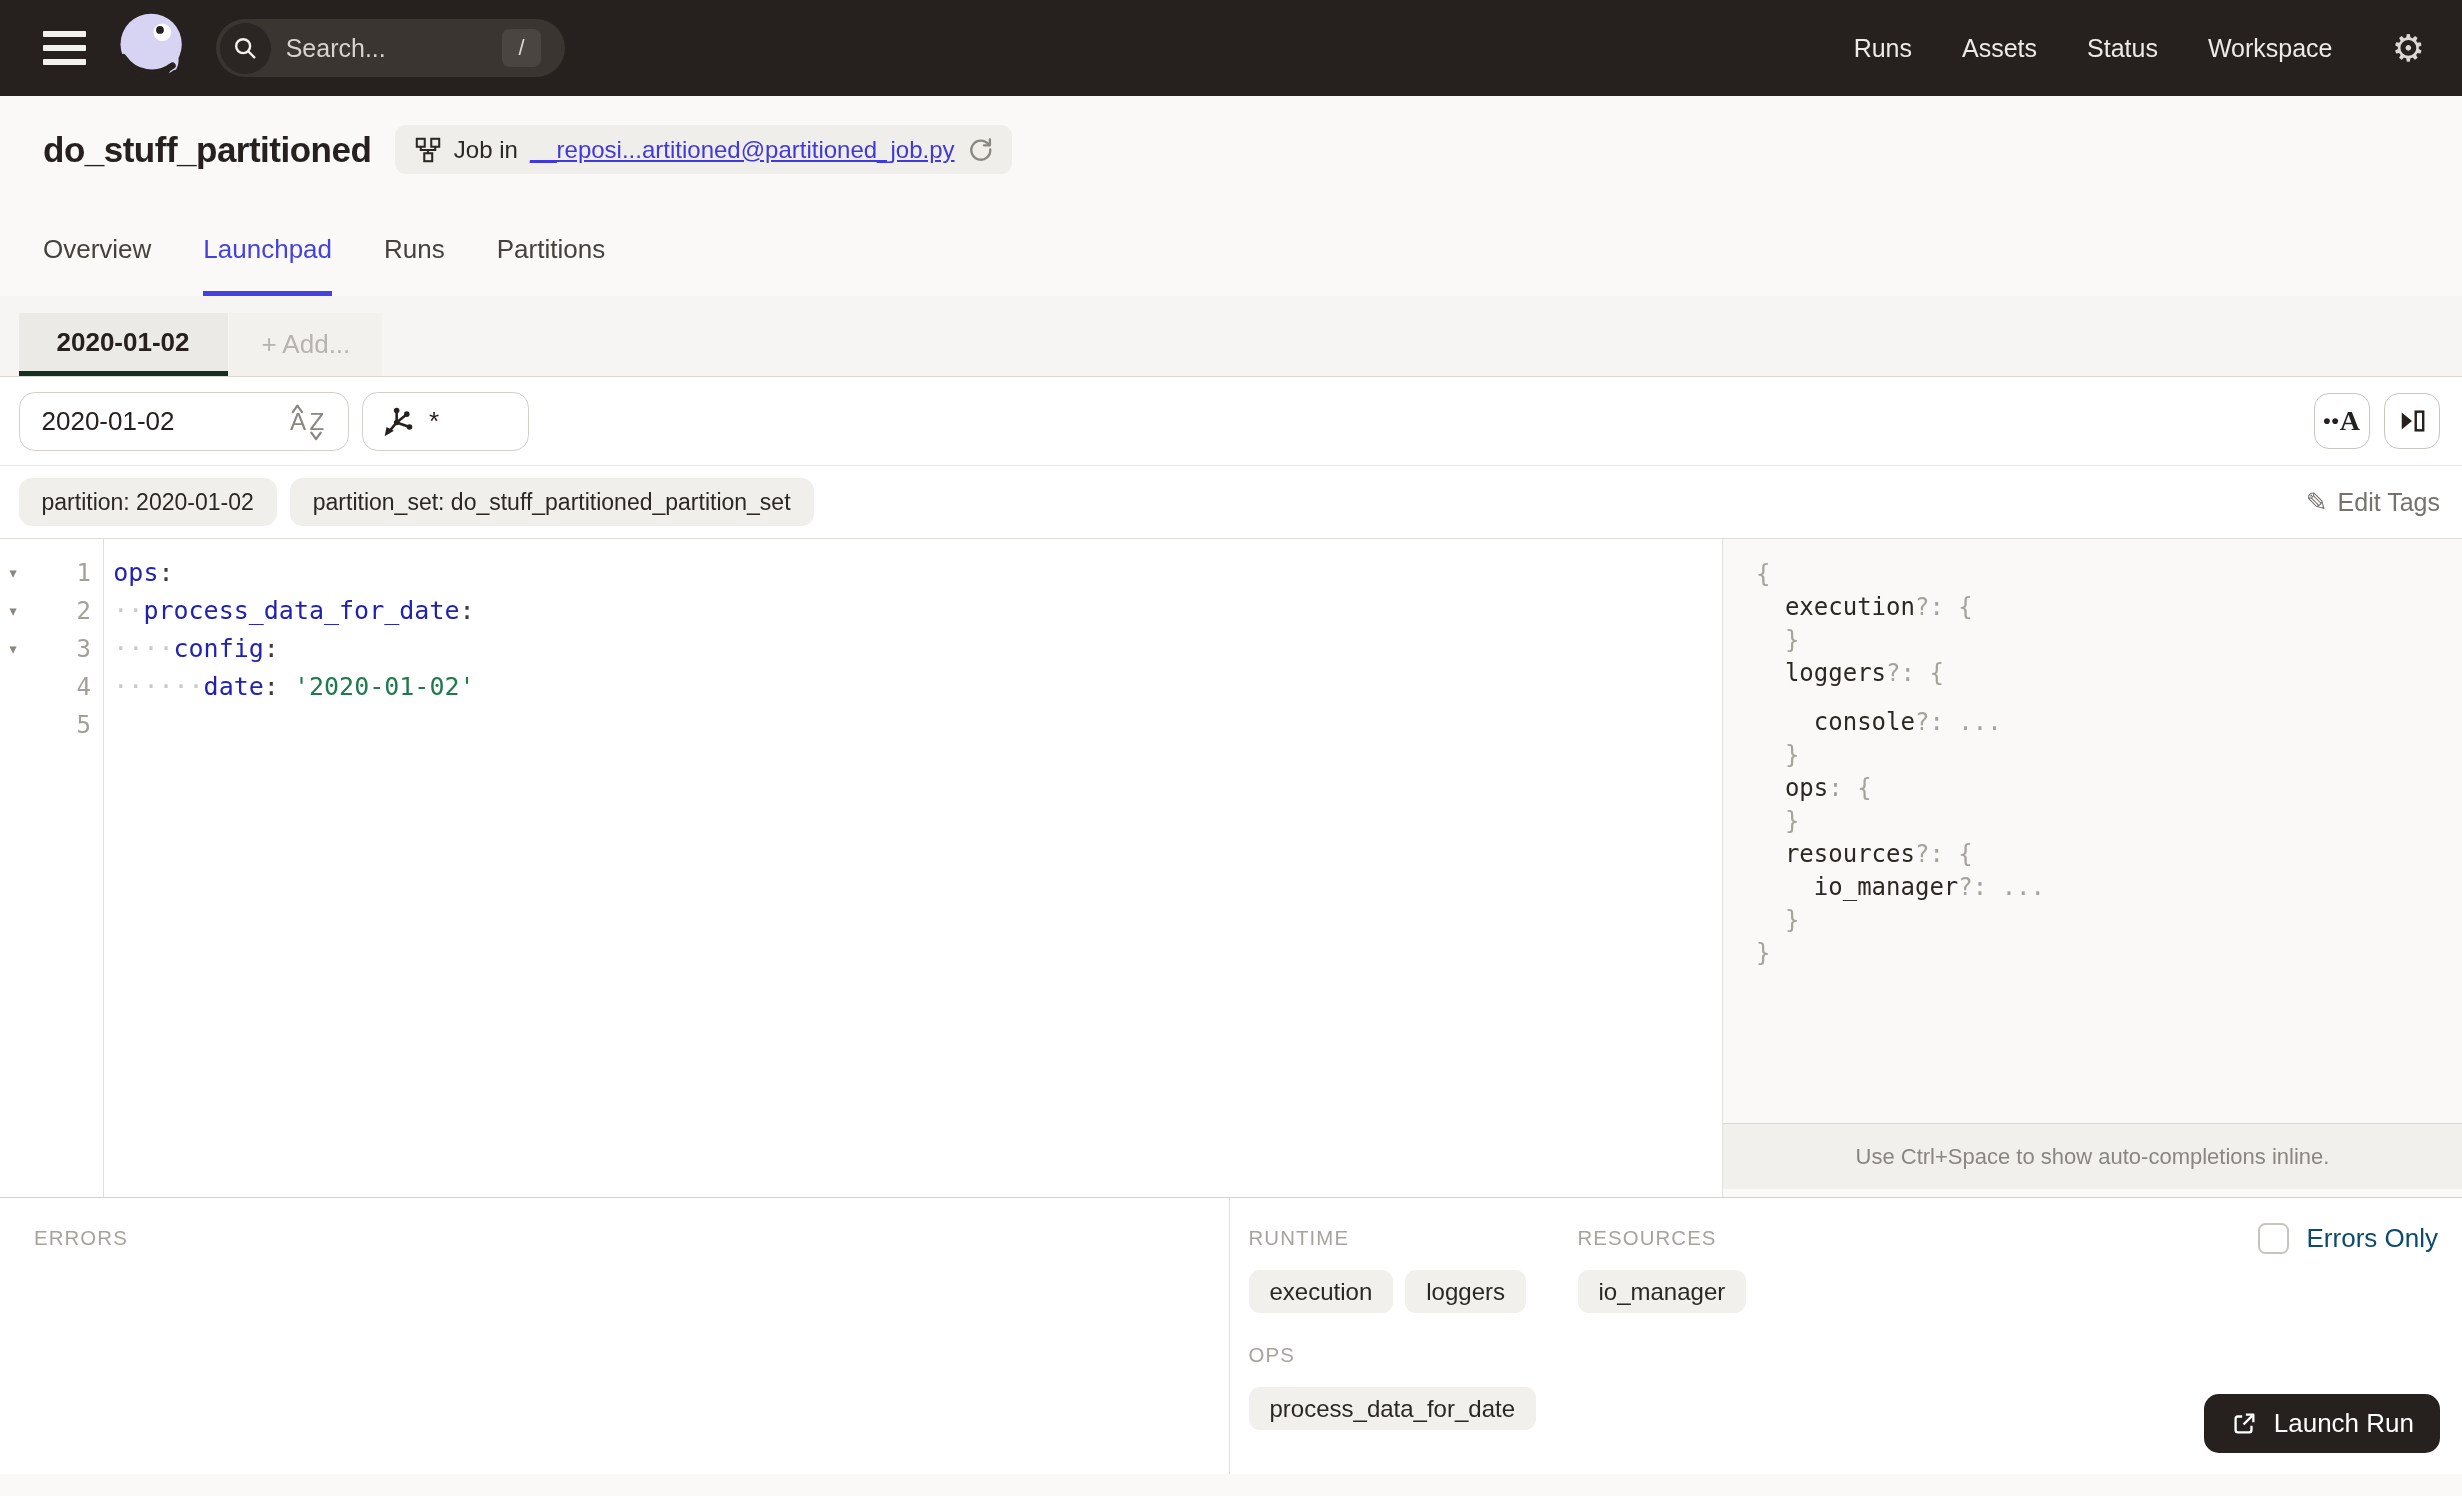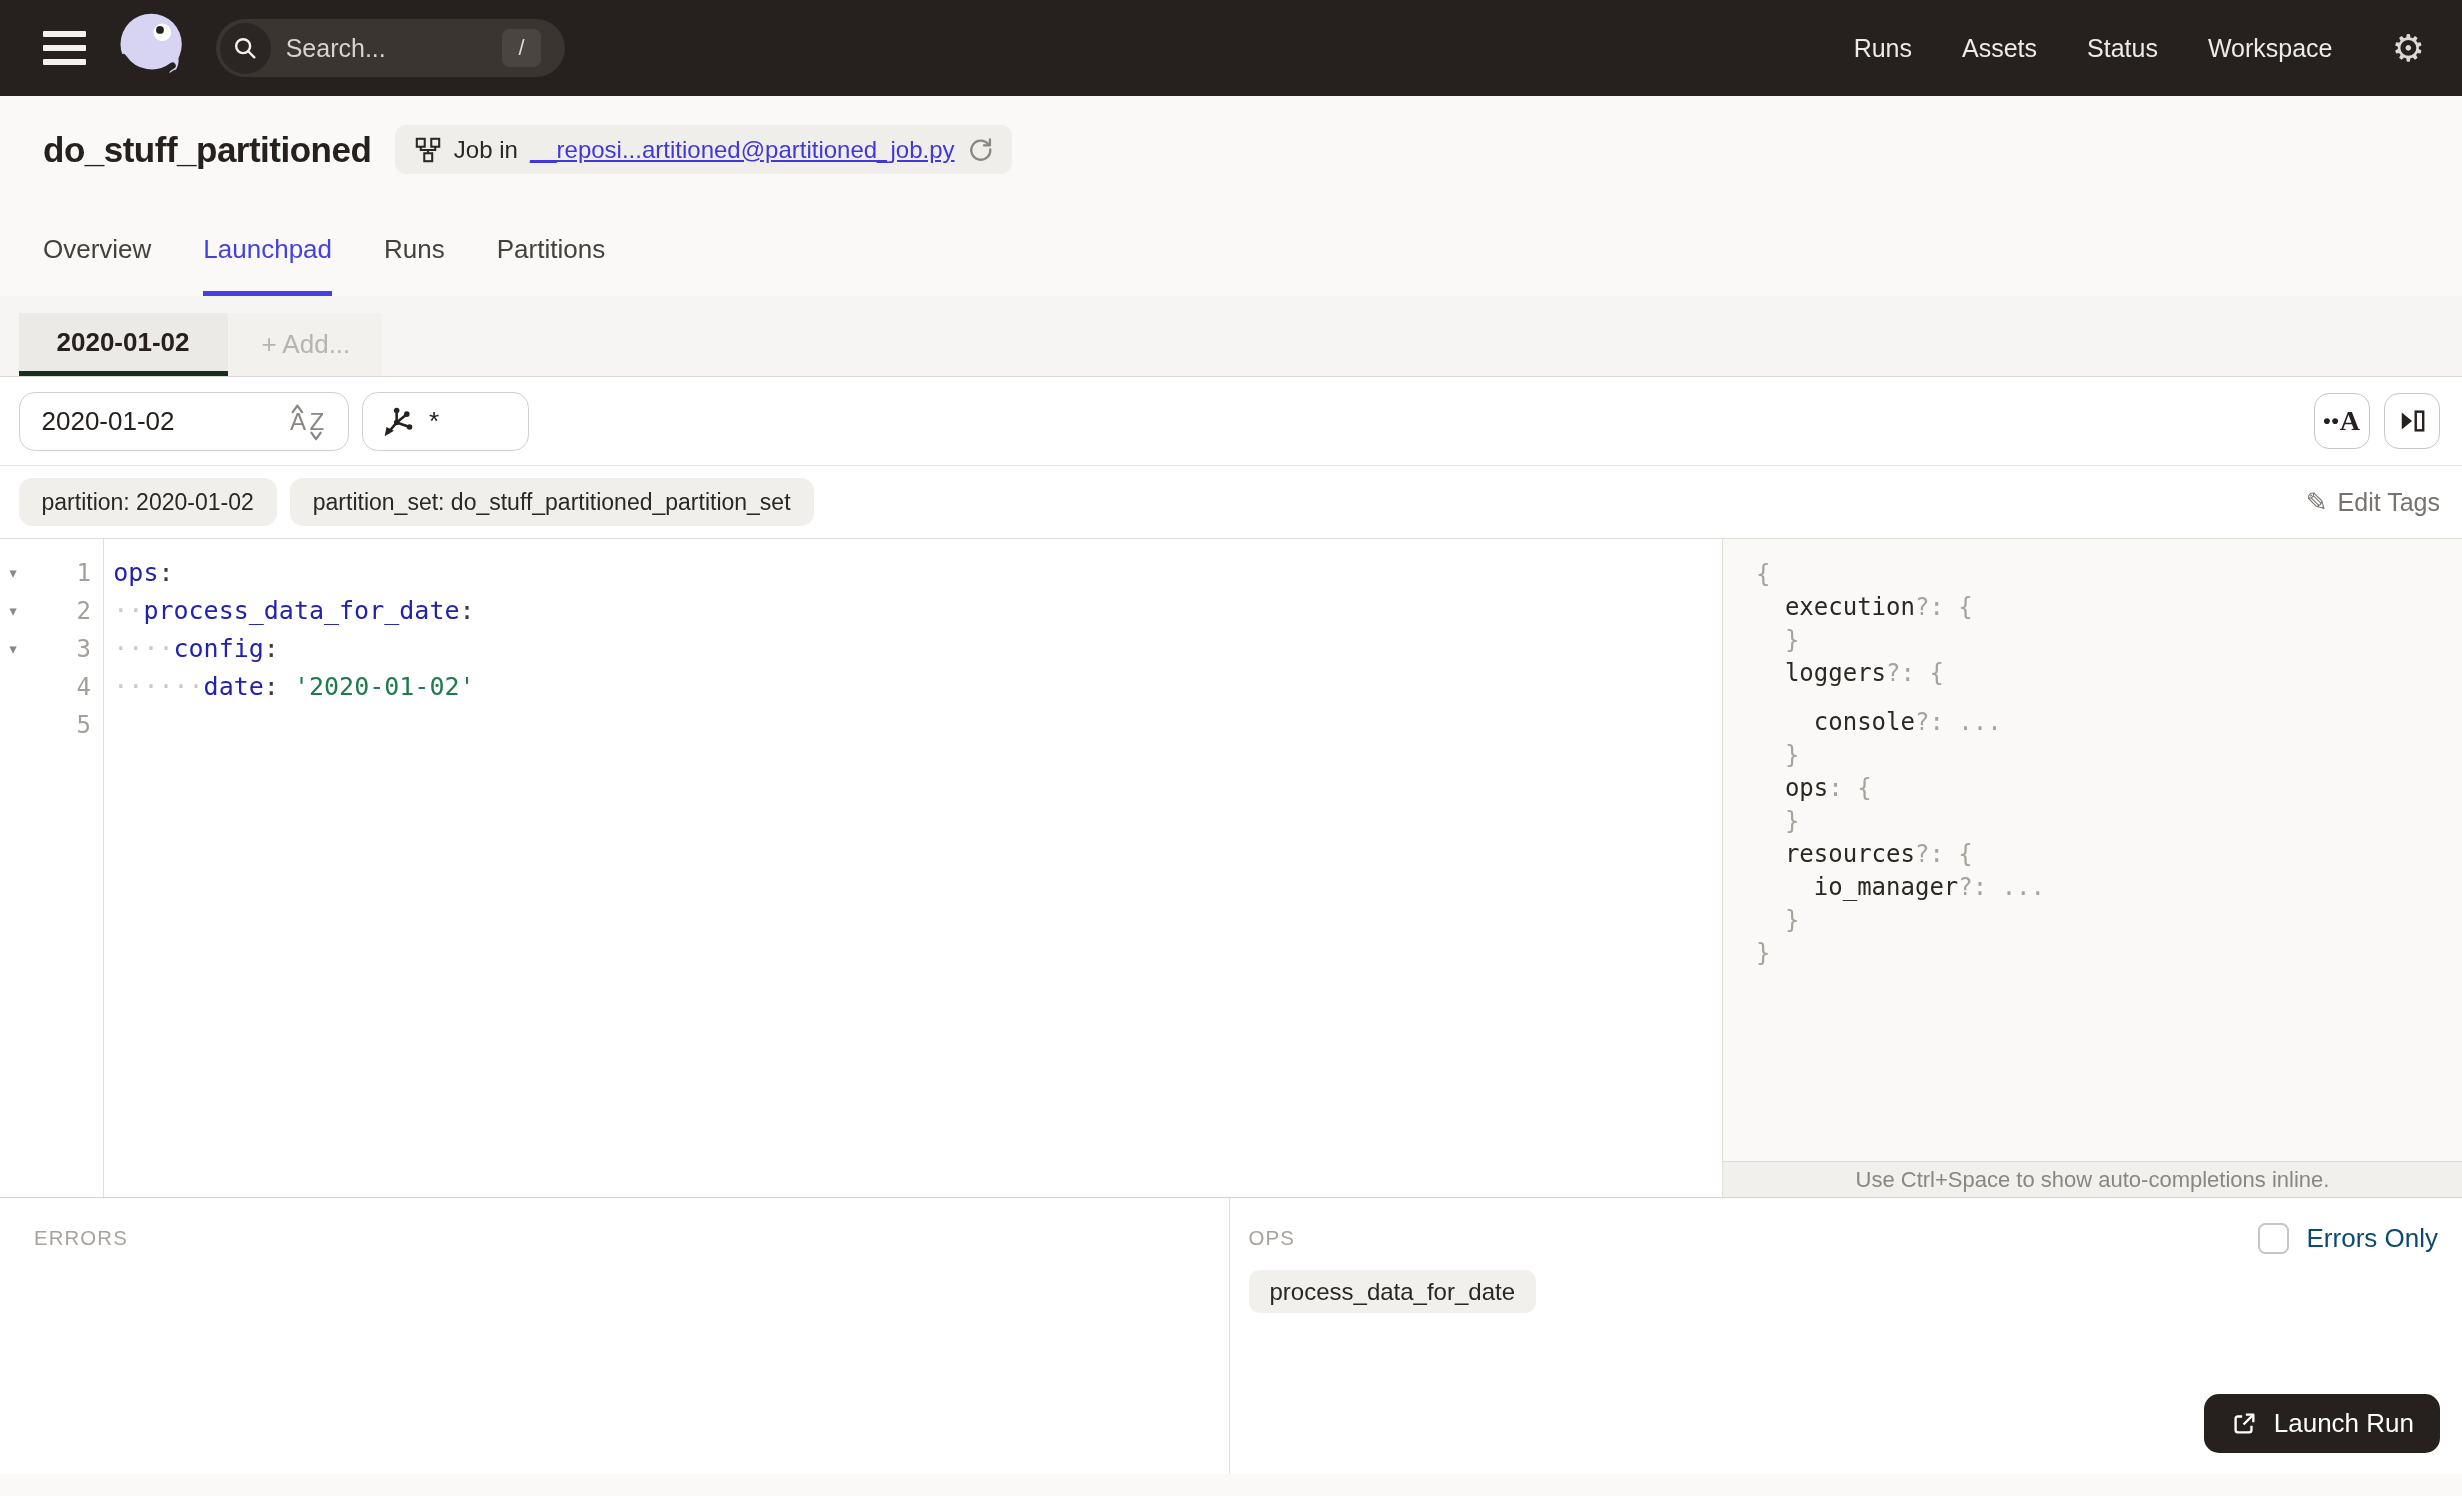--- a/index.html
+++ b/index.html
@@ -101,21 +101,21 @@
   
   .schema {
     width: 740px; flex: none; background: #faf9f7; border-left: 1.9px solid #e3e0dc;
     position: relative; padding: 18.5px 0 0 33px;
     font-family: "DejaVu Sans Mono", monospace; font-size: 24px; line-height: 33px;
   }
   .sline { white-space: pre; }
   .sk { color: #2b2722; }
   .sp { color: #a6a29c; }
   .hint {
-    position: absolute; left: 0; right: 0; bottom: 0; height: 36px; background: #f1f0ed;
+    position: absolute; left: 0; right: 0; bottom: 8px; height: 66px; background: #f1f0ed;
     border-top: 0.9px solid #dcd9d5; display: flex; align-items: center; justify-content: center;
     font-family: "Liberation Sans", sans-serif; font-size: 22px; color: #8a8680;
   }
 
   
   .bottom { height: 277px; background: #fff; border-top: 0.9px solid #d5d2ce; display: flex; position: relative; flex: none; }
   .errors-col { width: 1230px; flex: none; border-right: 0.9px solid #e3e0dc; padding: 29px 0 0 34px; }
   .seclabel { font-size: 20.4px; color: #a7a39e; letter-spacing: 1.1px; font-weight: 500; }
   .sections { flex: 1; padding: 29px 0 0 18.5px; }
   .brow { display: flex; margin-bottom: 30.5px; }
@@ -306,20 +306,35 @@
     </aside>
   </div>
 
   <footer class="bottom">
     <div class="errors-col">
       <div class="seclabel">ERRORS</div>
     </div>
     <div class="sections" id="bottom-sections">
         <div class="brow">
           <div class="bsection">
+            <div class="seclabel">RUNTIME</div>
+            <div class="bpillrow">
+              <span class="bpill">execution</span>
+              <span class="bpill">loggers</span>
+            </div>
+          </div>
+          <div class="bsection">
+            <div class="seclabel">RESOURCES</div>
+            <div class="bpillrow">
+              <span class="bpill">io_manager</span>
+            </div>
+          </div>
+        </div>
+        <div class="brow">
+          <div class="bsection">
             <div class="seclabel">OPS</div>
             <div class="bpillrow">
               <span class="bpill">process_data_for_date</span>
             </div>
           </div>
         </div>
       </div>
     <label class="errors-only">
       <span class="checkbox"></span>
       <span>Errors Only</span>

